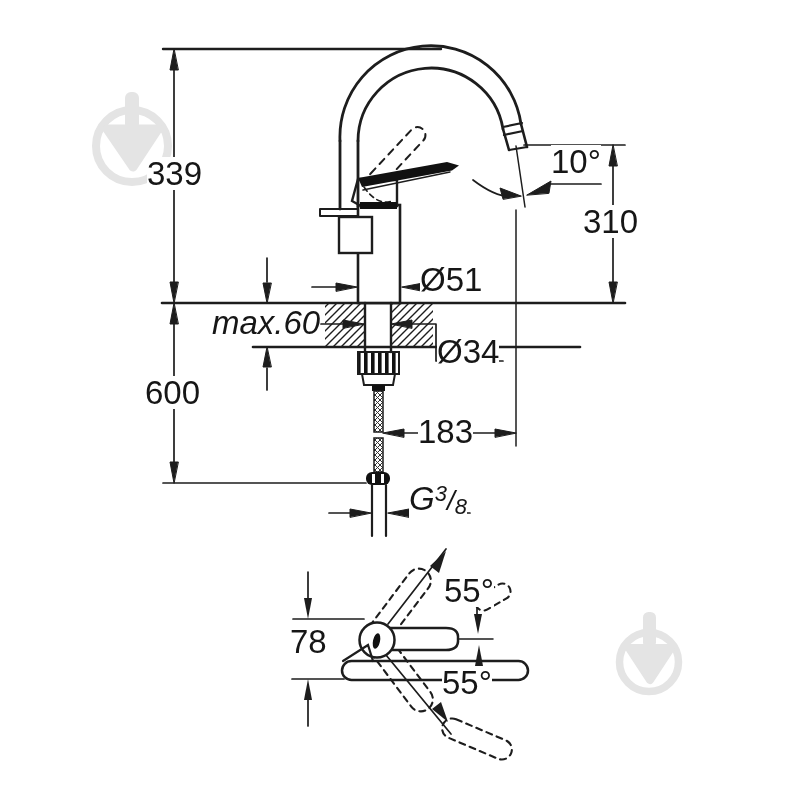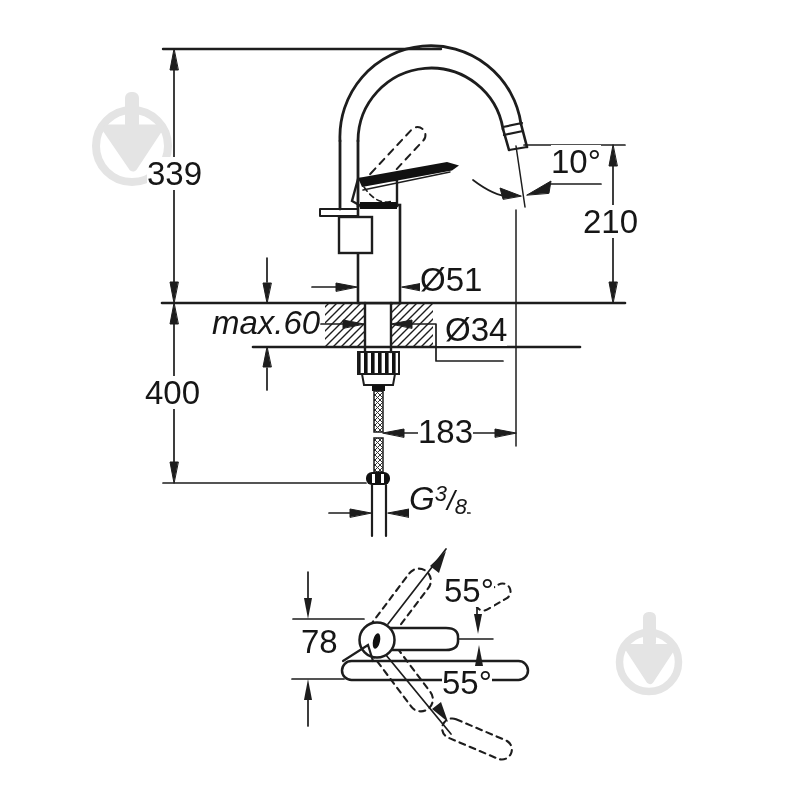--- a/index.html
+++ b/index.html
@@ -165,26 +165,26 @@
 
     <path d="M293,619 H364 M292,679 H344" stroke-width="1.7"></path>
     <path d="M308,572 V598 M308,700 V726" stroke-width="1.7"></path>
     <polygon points="308,619 304,598 312,598" fill="#1d1d1d" stroke="none"></polygon>
     <polygon points="308,679 304,700 312,700" fill="#1d1d1d" stroke="none"></polygon>
   </g>
 </svg>
 
   <div class="dim-label" style="left:147px;top:157px;">339</div>
   <div class="dim-label" style="left:551px;top:145px;text-align:right;">10°</div>
-  <div class="dim-label" style="left:583px;top:205px;">210</div>
+  <div class="dim-label" style="left:583px;top:205px;">310</div>
   <div class="dim-label" style="left:420px;top:263px;">Ø51</div>
   <div class="dim-label" style="left:212px;top:306px;font-style:italic;">max.60</div>
-  <div class="dim-label" style="left:437px;top:313px;padding-left:8px;">Ø34</div>
-  <div class="dim-label" style="left:145px;top:376px;">400</div>
+  <div class="dim-label" style="left:437px;top:335px;">Ø34</div>
+  <div class="dim-label" style="left:145px;top:376px;">600</div>
   <div class="dim-label" style="left:418px;top:415px;text-align:center;">183</div>
   <div class="dim-label thread-label" style="left:409px;top:477px;font-style:italic;">
     <span>G</span><sup>3</sup><span class="slash">/</span><sub>8</sub>
   </div>
-  <div class="dim-label" style="left:290px;top:625px;margin-left:11px;">78</div>
+  <div class="dim-label" style="left:290px;top:625px;">78</div>
   <div class="dim-label" style="left:444px;top:574px;">55°</div>
   <div class="dim-label" style="left:442px;top:666px;">55°</div>
 
 </div>
 
 </body></html>

